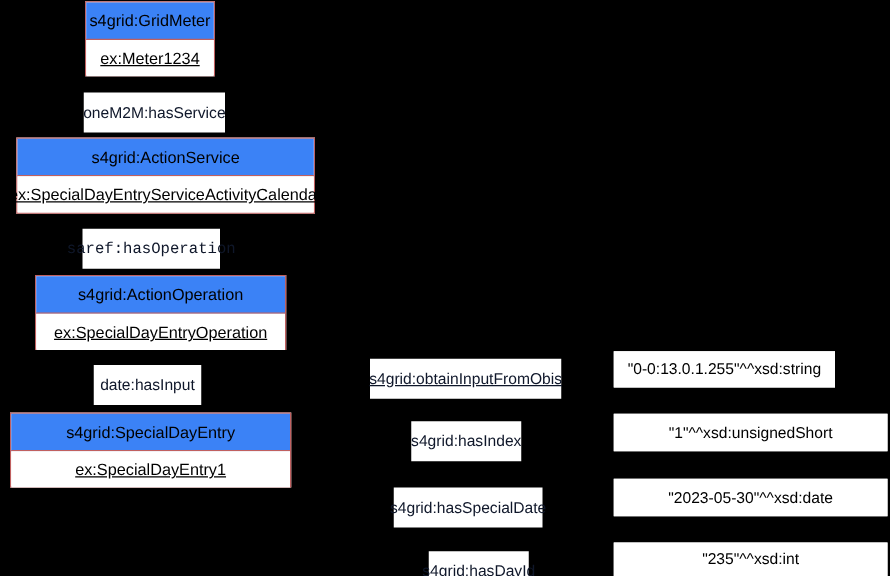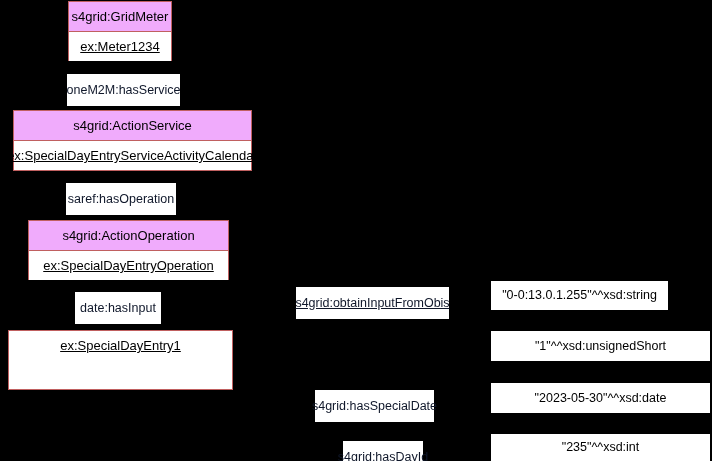--- a/index.html
+++ b/index.html
@@ -19,21 +19,21 @@
 
   
   .node {
     position: absolute;
     box-sizing: border-box;
     border: 1px solid #c06060;
     background: #ffffff;
   }
   .node .cell-class {
     box-sizing: border-box;
-    background: #f0abfc;
+    background: #3b82f6;
     color: #000000;
     font-size: 13px;
     line-height: 1;
     display: flex;
     align-items: center;
     justify-content: center;
     border-bottom: 1px solid #c06060;
     height: 30px;
     text-align: center;
     white-space: nowrap;
@@ -118,47 +118,53 @@
 
   <div class="node" style="left:1px; top:110px; width:239px; height:61px;margin-left:12px;">
     <div class="cell-class">
       <span>s4grid:ActionService</span>
     </div>
     <div class="cell-instance">
       <span>ex:SpecialDayEntryServiceActivityCalendar</span>
     </div>
   </div>
 
-  <div class="edge-label" style="left:66px; top:183px; width:110px; height:18px;">
+  <div class="edge-label" style="left:66px; top:183px; width:110px; height:18px;font-family:Liberation Mono, monospace;">
     <span>saref:hasOperation</span>
   </div>
 
   <div class="node" style="left:28px; top:220px; width:201px; height:60px;">
     <div class="cell-class">
       <span>s4grid:ActionOperation</span>
     </div>
     <div class="cell-instance">
       <span>ex:SpecialDayEntryOperation</span>
     </div>
   </div>
 
   <div class="edge-label" style="left:75px; top:292px; width:86px; height:18px;">
     <span>date:hasInput</span>
   </div>
 
   <div class="node" style="left:8px; top:330px; width:225px; height:60px;">
+    <div class="cell-class">
+      <span>s4grid:SpecialDayEntry</span>
+    </div>
     <div class="cell-instance">
       <span>ex:SpecialDayEntry1</span>
     </div>
   </div>
 
   <div class="edge-label" style="left:296px; top:287px; width:153px; height:18px;text-decoration:underline;">
     <span>s4grid:obtainInputFromObis</span>
   </div>
 
+  <div class="edge-label" style="left:329px; top:337px; width:88px; height:18px;">
+    <span>s4grid:hasIndex</span>
+  </div>
 
   <div class="edge-label" style="left:315px; top:390px; width:119px; height:18px;">
     <span>s4grid:hasSpecialDate</span>
   </div>
 
   <div class="edge-label" style="left:331px; top:441px; width:80px; height:18px;margin-left:12px;">
     <span>s4grid:hasDayId</span>
   </div>
 
   <div class="literal" style="left:491px; top:281px; width:177px; height:29px;">

